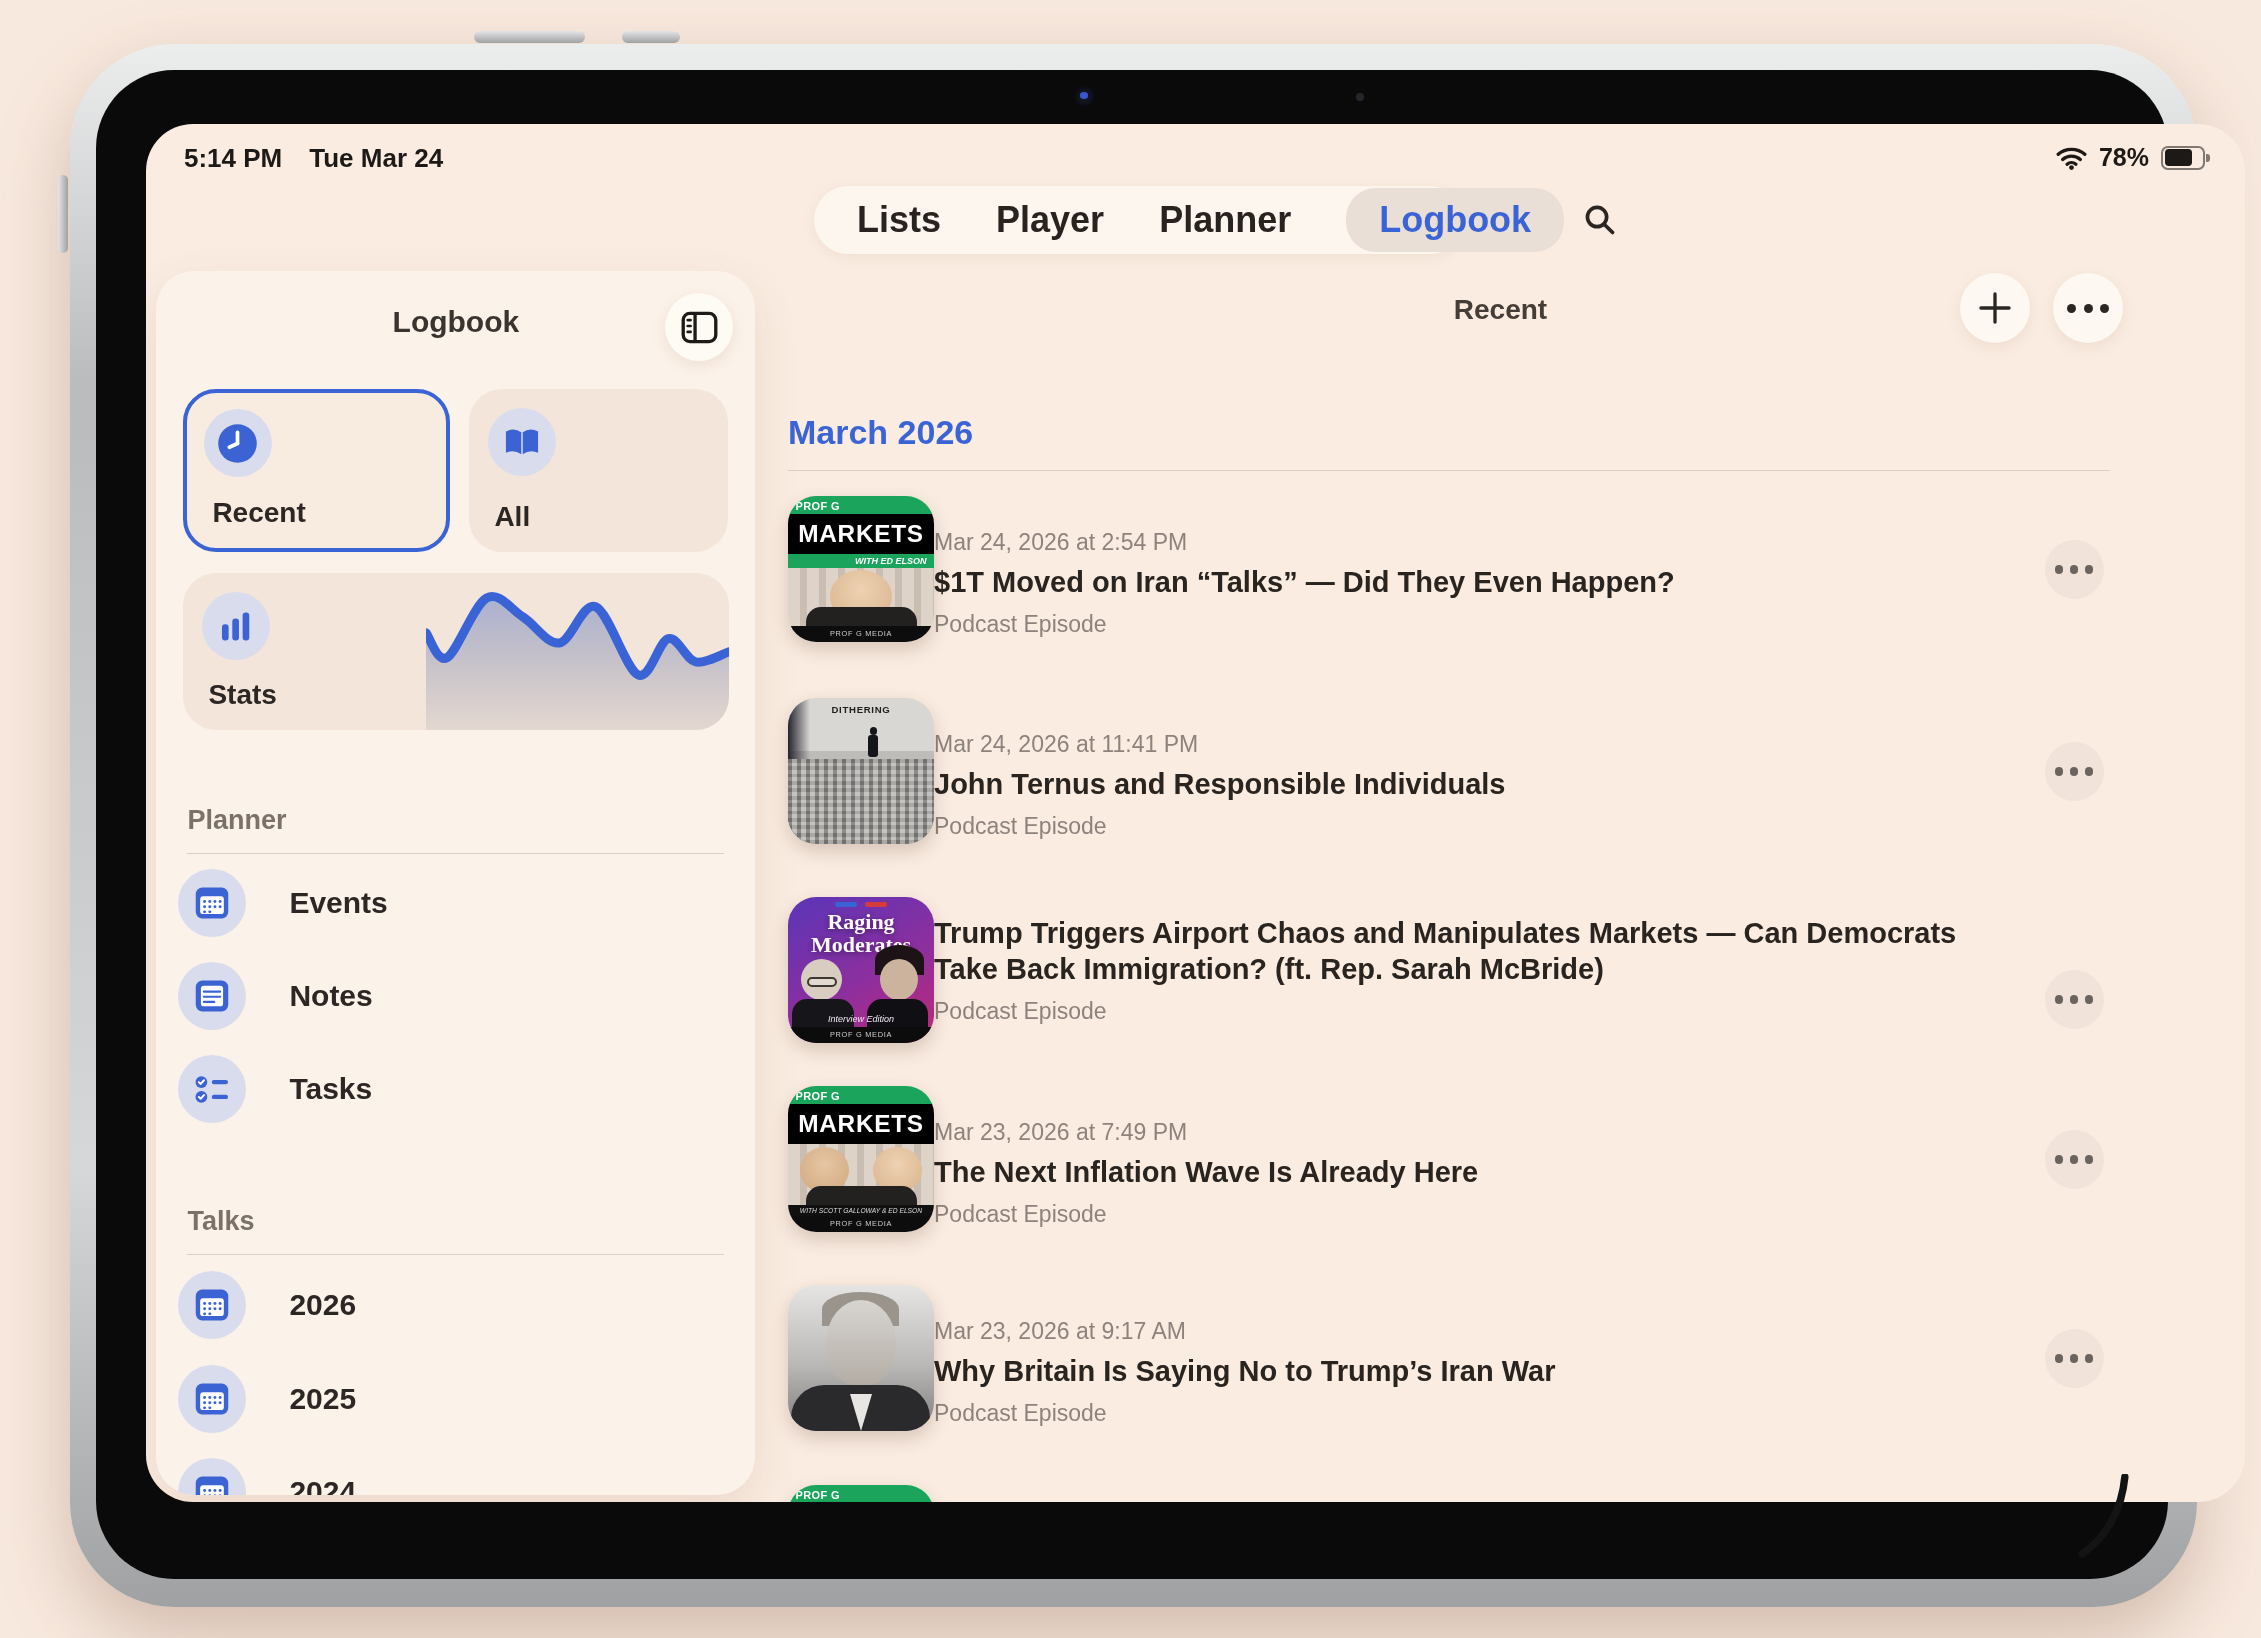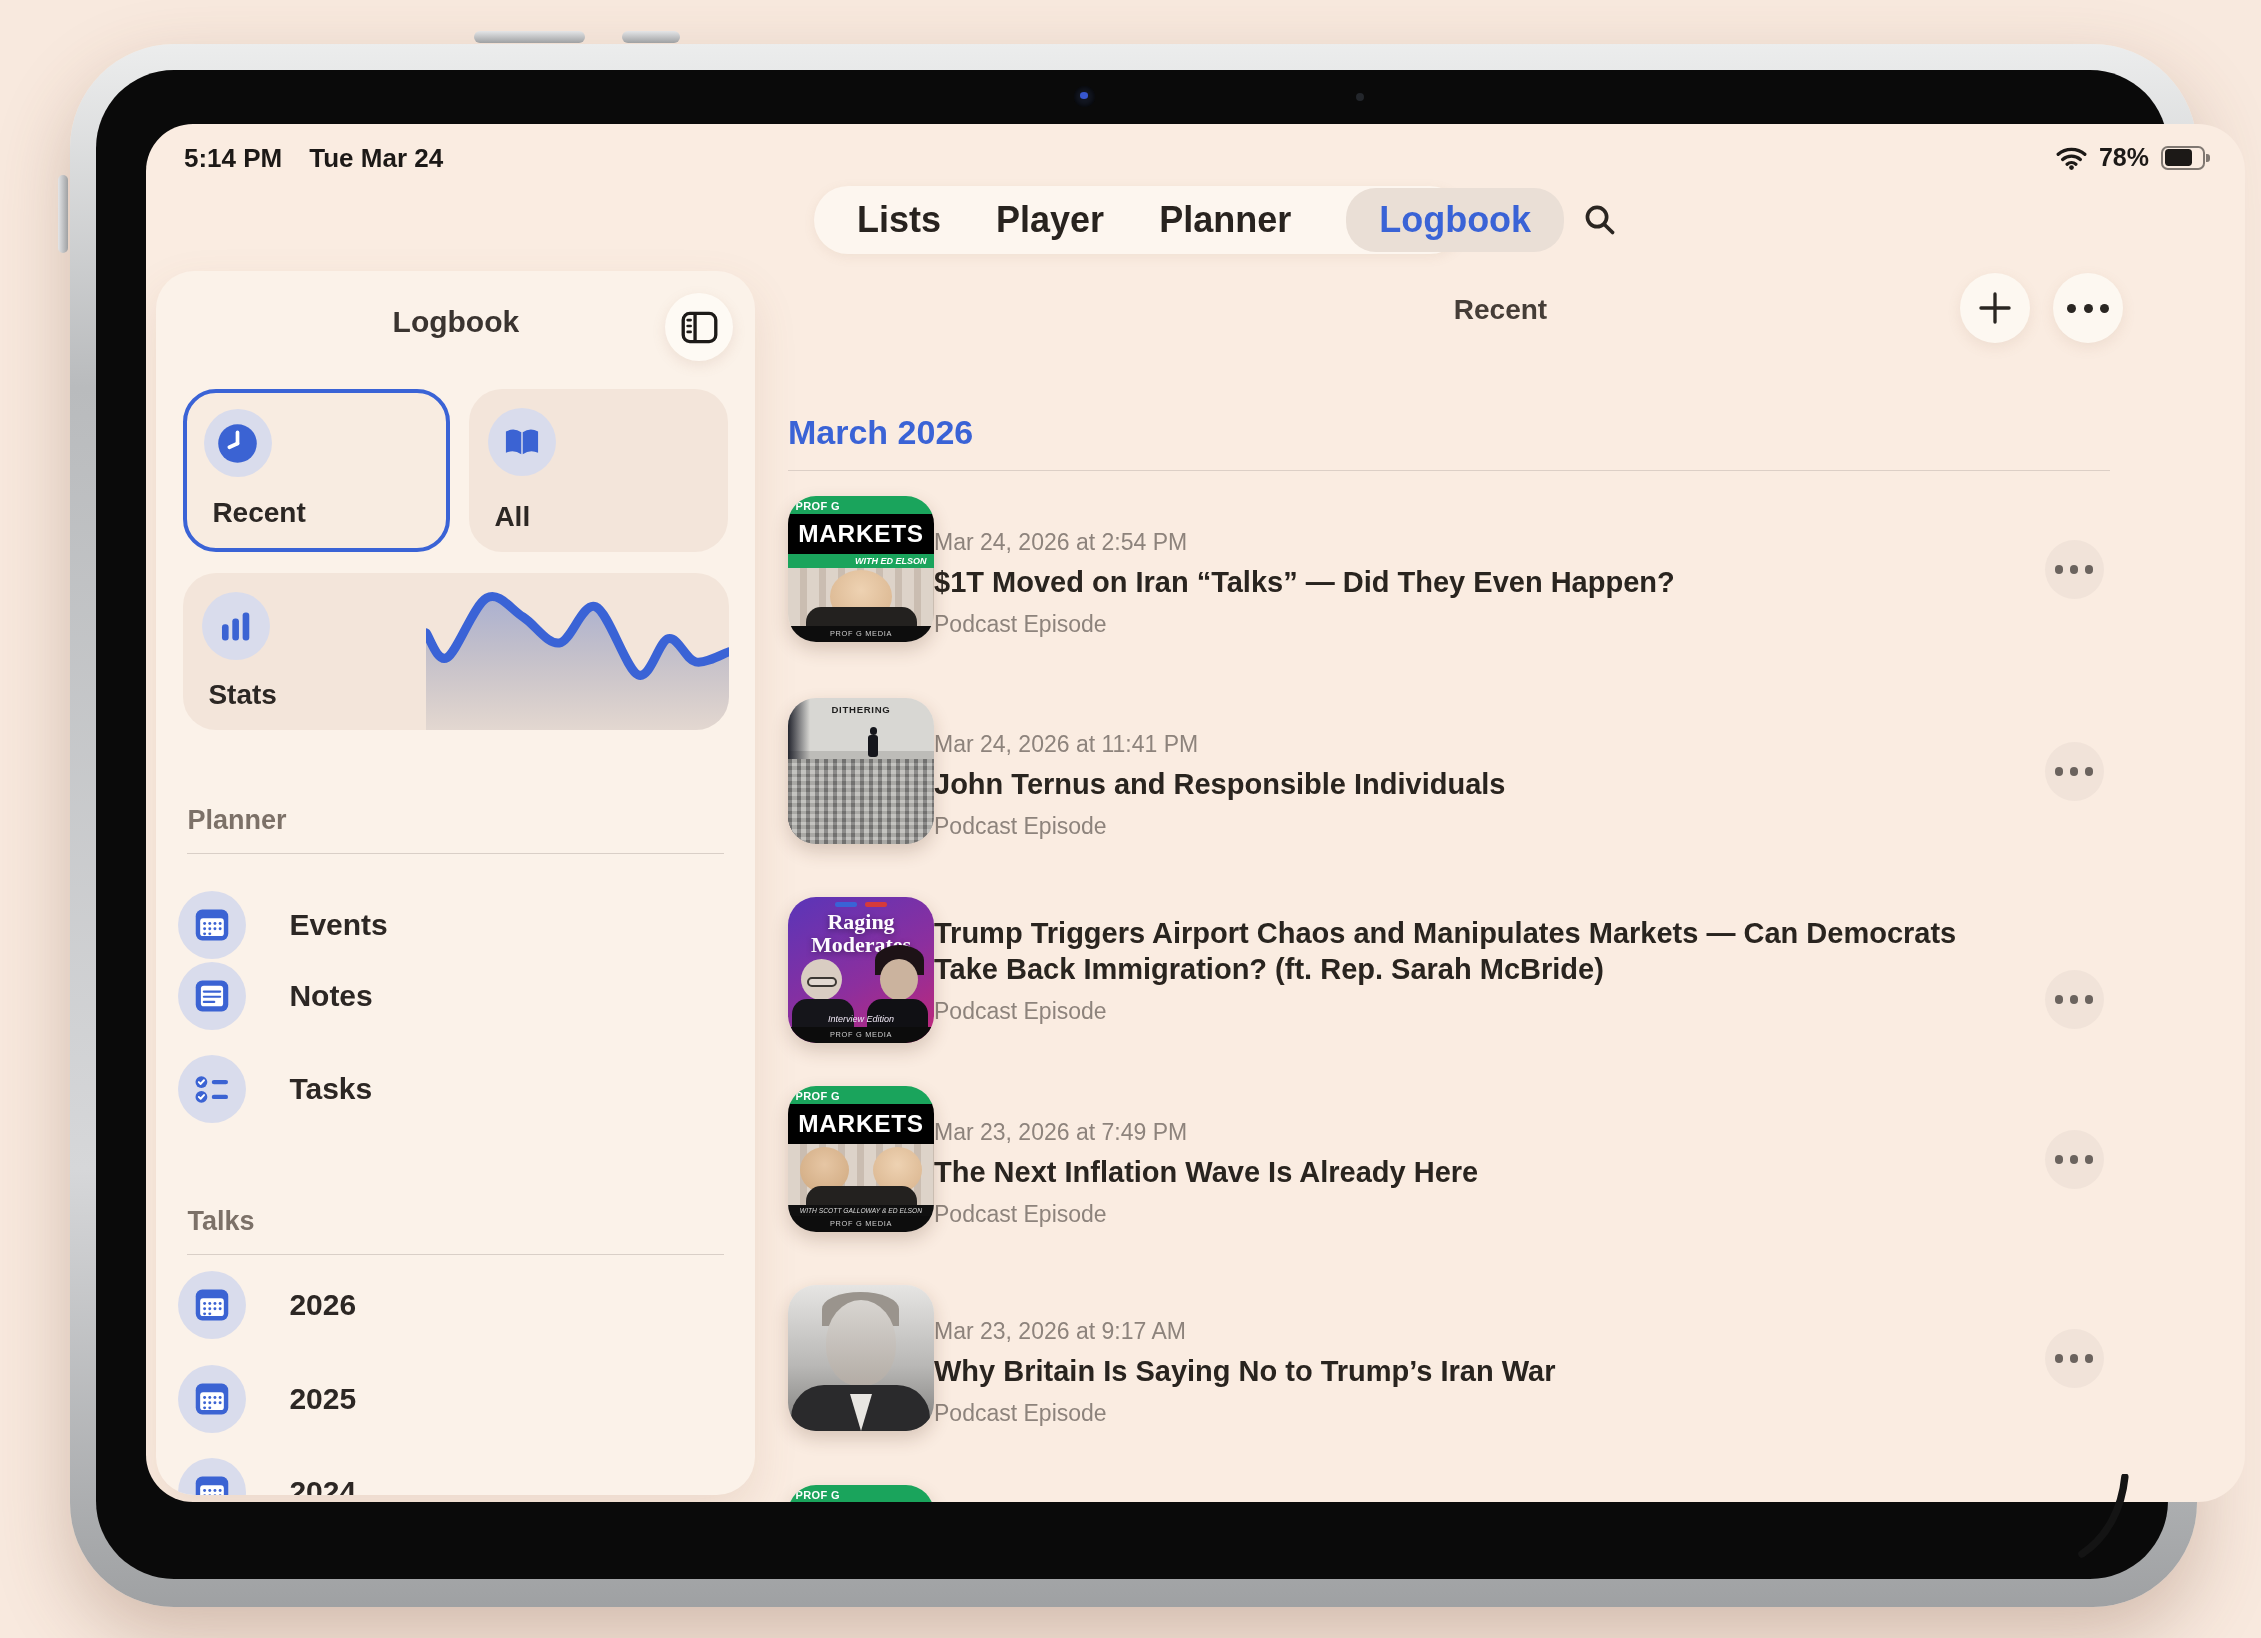--- a/index.html
+++ b/index.html
@@ -221,21 +221,21 @@
             </defs>
             <path id="spark-fill" fill="url(#sparkfill)" d="M0,33C1.2,35.8 3.7,54.0 7,50C10.3,46.0 15.8,13.7 20,9C24.2,4.3 28.0,16.8 32,22C36.0,27.2 40.0,41.2 44,40C48.0,38.8 51.7,11.3 56,15C60.3,18.7 66.0,58.3 70,62C74.0,65.7 76.8,38.5 80,37C83.2,35.5 85.7,51.5 89,53C92.3,54.5 98.2,47.2 100,46L100,100 L0,100 Z"></path>
             <path id="spark-line" fill="none" stroke="#3a63d6" stroke-width="9" vector-effect="non-scaling-stroke" stroke-linecap="round" stroke-linejoin="round" d="M0,33C1.2,35.8 3.7,54.0 7,50C10.3,46.0 15.8,13.7 20,9C24.2,4.3 28.0,16.8 32,22C36.0,27.2 40.0,41.2 44,40C48.0,38.8 51.7,11.3 56,15C60.3,18.7 66.0,58.3 70,62C74.0,65.7 76.8,38.5 80,37C83.2,35.5 85.7,51.5 89,53C92.3,54.5 98.2,47.2 100,46"></path>
           </svg>
         </div>
       </div>
 
       <div class="sb-header" style="top:534px;">Planner</div>
       <div class="sb-divider" style="top:582px;"></div>
 
-      <div class="sb-item" style="top:620px;">
+      <div class="sb-item" style="top:598px;">
         <span class="icon-bubble">
           <svg width="36" height="34" viewBox="0 0 48 46">
             <rect x="2" y="2" width="44" height="42" rx="9" fill="#3b63d3"></rect>
             <rect x="8" y="14" width="32" height="24" rx="4" fill="#fff"></rect>
             <g fill="#3b63d3">
               <circle cx="14" cy="21" r="2"></circle>
                 <circle cx="21" cy="21" r="2"></circle>
                 <circle cx="28" cy="21" r="2"></circle>
                 <circle cx="35" cy="21" r="2"></circle>
               <circle cx="14" cy="28" r="2"></circle>

